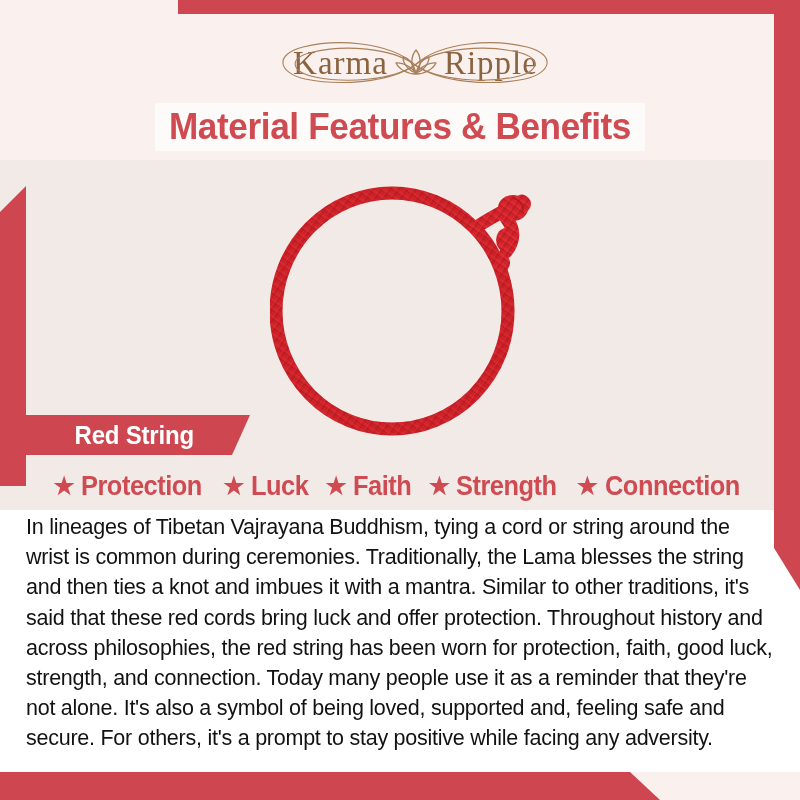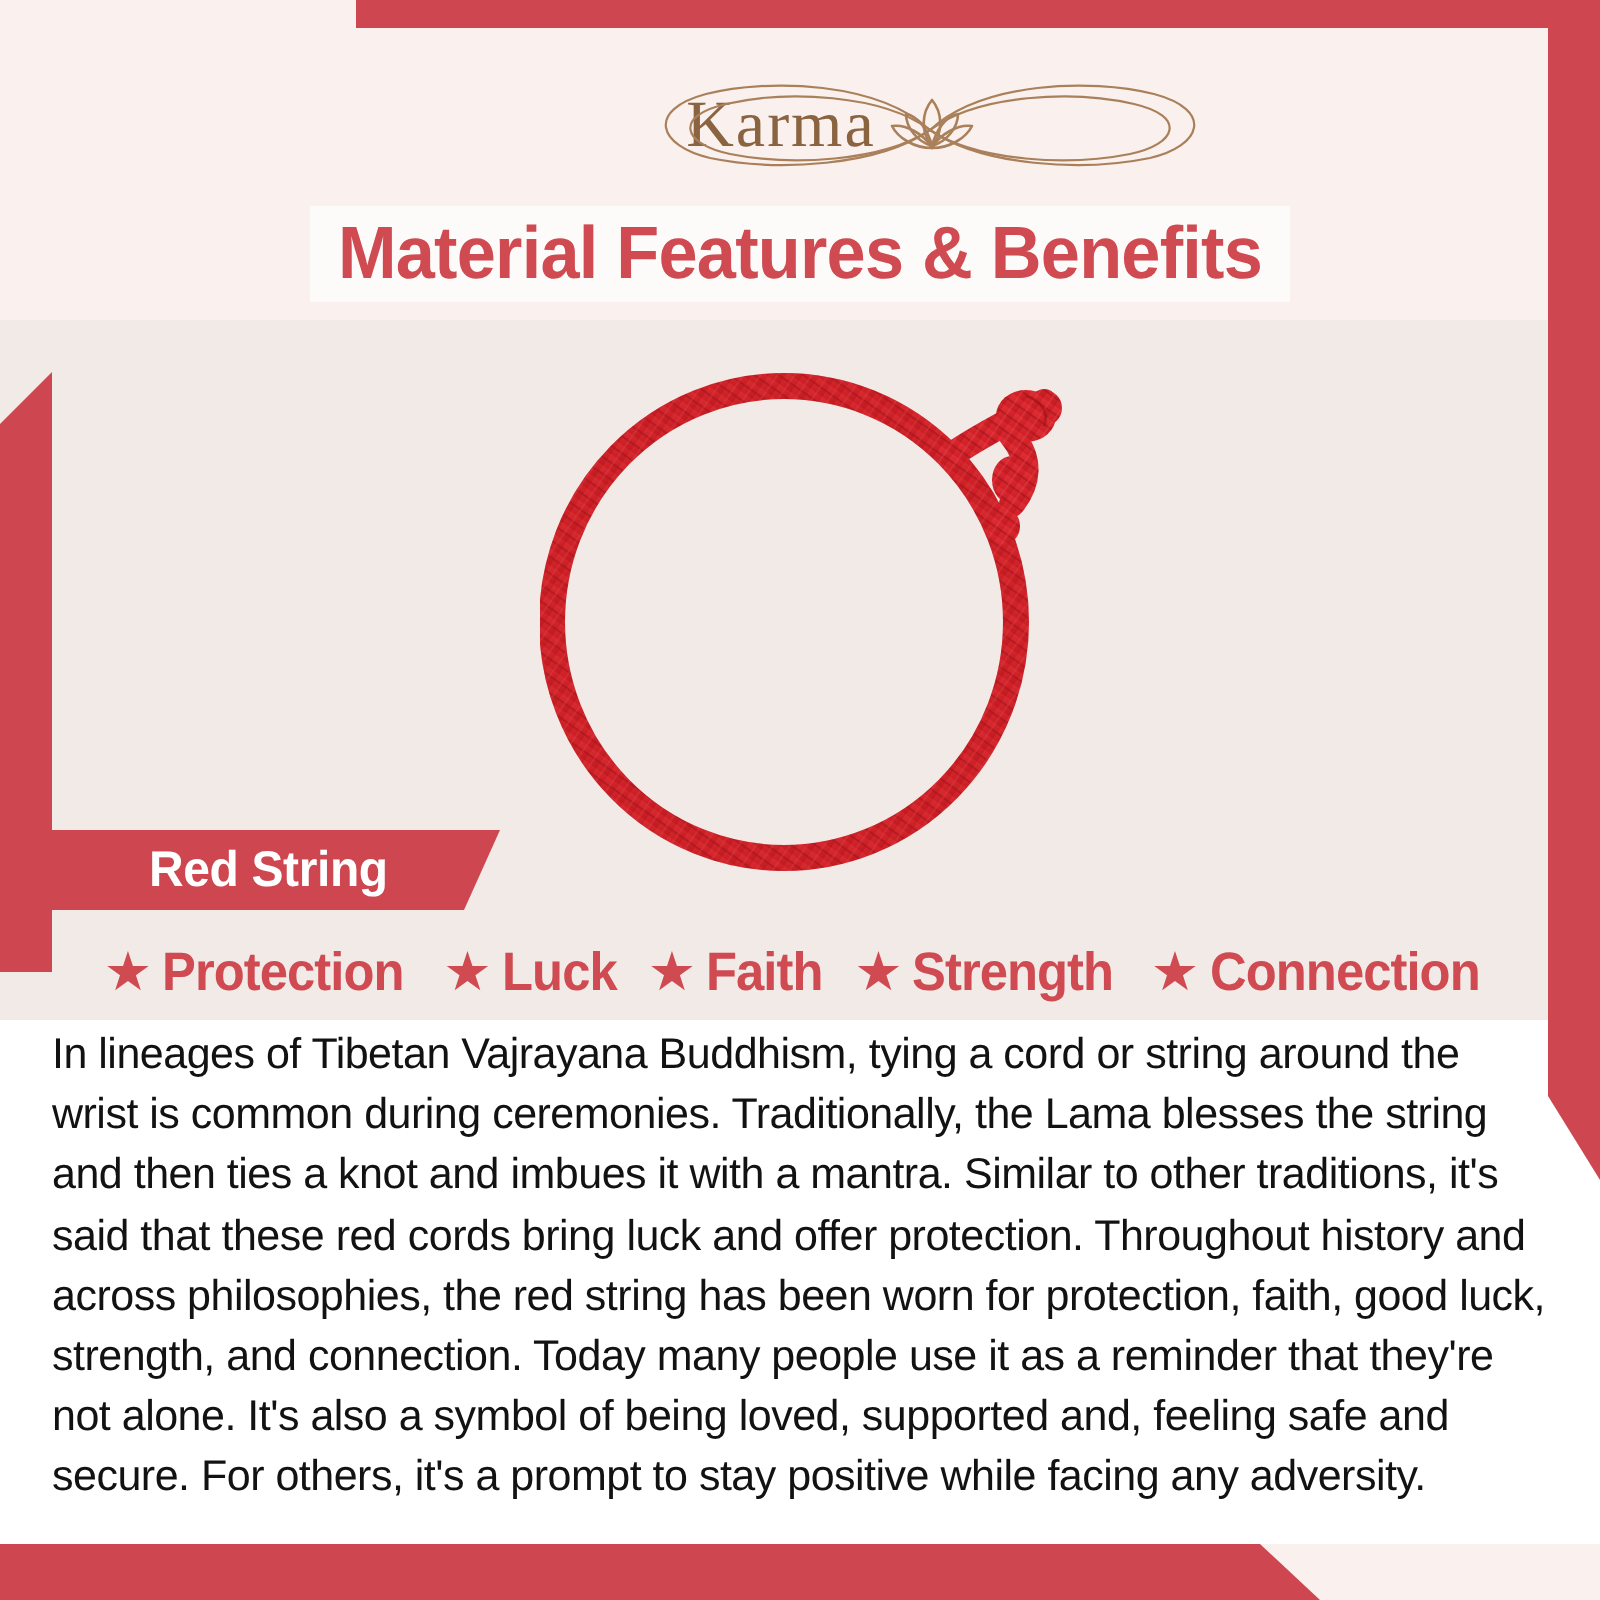--- a/index.html
+++ b/index.html
@@ -93,20 +93,21 @@
       <span class="logo-word">Karma</span>
       <svg class="logo-mark" viewBox="0 0 44 36">
         <g fill="none" stroke="#a9805a" stroke-width="1.3" stroke-linejoin="round">
           <path d="M22 5 C17 11 16 21 22 28 C28 21 27 11 22 5 Z"></path>
           <path d="M22 28 C15 26 9 19 9 12 C15 13 20 20 22 28 Z"></path>
           <path d="M22 28 C29 26 35 19 35 12 C29 13 24 20 22 28 Z"></path>
           <path d="M22 29 C13 29 5 24 2 18 C9 17 18 22 22 29 Z"></path>
           <path d="M22 29 C31 29 39 24 42 18 C35 17 26 22 22 29 Z"></path>
         </g>
       </svg>
+      <span class="logo-word">Ripple</span>
     </div>
   </div>
 
   <div class="title-plate"></div>
   <div class="title">Material Features &amp; Benefits</div>
 
   <svg class="bracelet" viewBox="0 0 300 272">
     <defs>
       <linearGradient id="cordg" x1="0" y1="0" x2="1" y2="1">
         <stop offset="0%" stop-color="#e03138"></stop>

